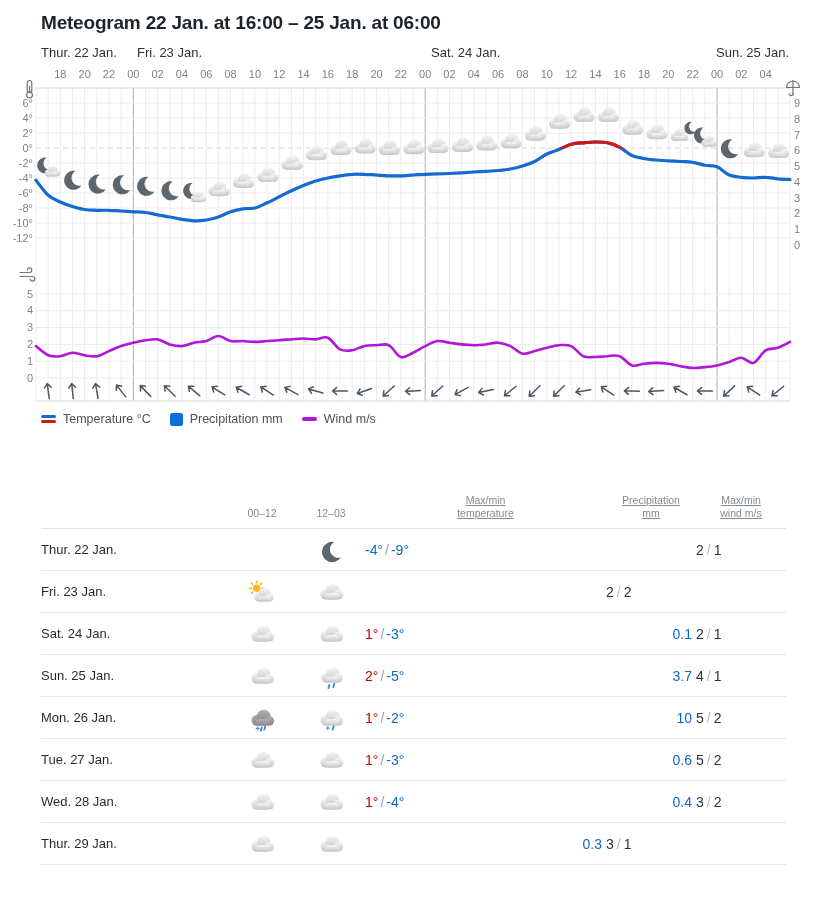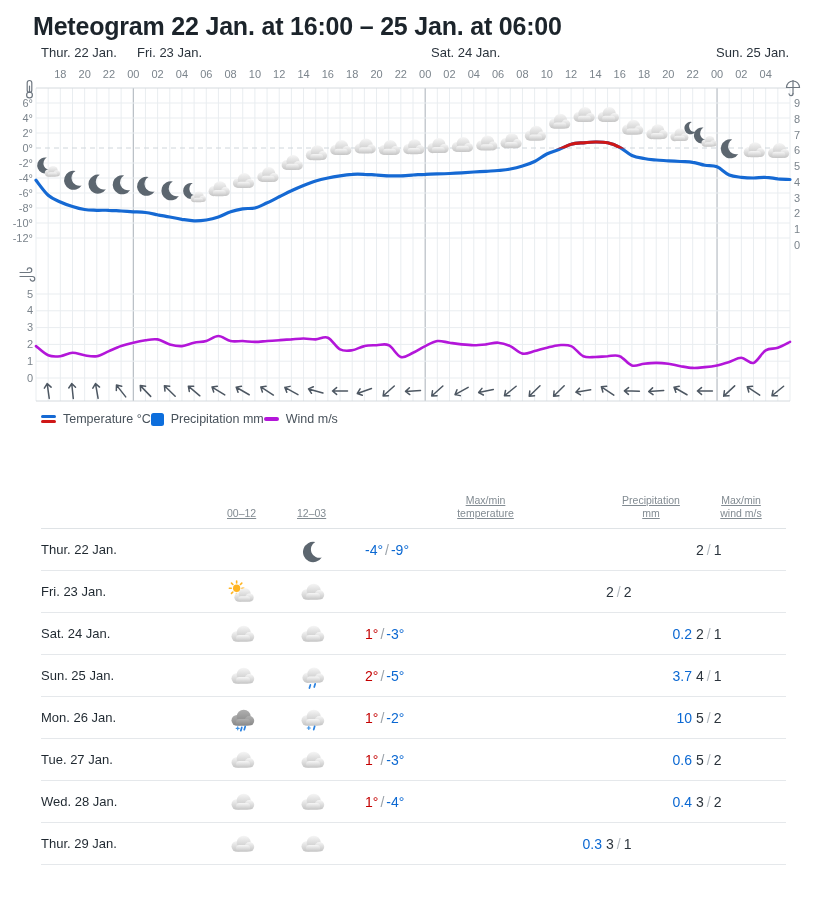--- a/index.html
+++ b/index.html
@@ -1,30 +1,30 @@
 <!DOCTYPE html>
 <html><head>
 <meta charset="utf-8">
 <style>
   html,body{margin:0;padding:0;background:#fff;}
   body{width:827px;height:900px;font-family:"Liberation Sans",sans-serif;}
   .page{position:relative;width:827px;height:900px;background:#fff;overflow:hidden;}
-  .title{position:absolute;left:33px;top:12px;margin:0;font-size:25px;font-weight:700;color:#1c242b;letter-spacing:-.2px;}
+  .title{position:absolute;left:41px;top:12px;margin:0;font-size:19px;font-weight:700;color:#1c242b;letter-spacing:-.2px;}
   #chart-svg{position:absolute;left:0;top:0;}
-  .legend{position:absolute;left:41px;top:412px;display:flex;align-items:center;}
+  .legend{position:absolute;left:41px;top:412px;display:flex;column-gap:19px;align-items:center;}
   .legend-item{display:flex;align-items:center;gap:7px;font-size:12.5px;color:#49535c;}
   .sw-temp{display:flex;flex-direction:column;gap:2px;width:15px;}
   .sw-temp i{display:block;height:3px;border-radius:1.5px;}
   .sw-precip{width:13px;height:13px;border-radius:2.5px;}
   .sw-wind{width:15px;height:3.5px;border-radius:2px;}
   .subtitle{position:absolute;left:41px;top:458px;margin:0;font-size:17.5px;font-weight:700;color:#1c242b;}
   #forecast-table{position:absolute;left:41px;top:487px;width:745px;color:#1f2830;}
   .trow{display:grid;grid-template-columns:186px 70px 68px 241px 90px 90px;align-items:center;border-bottom:1px solid #e5e8eb;min-height:41px;}
   .thead{min-height:34px;align-items:end;padding-bottom:7px;color:#828b92;font-size:10.5px;line-height:1.3;border-bottom:1px solid #dfe3e6;}
-  .c-center{text-decoration:underline;}
+  .c-center{text-align:center;}
   .c-right{text-align:center;white-space:pre-line;text-decoration:underline;}
   .c-center svg{vertical-align:middle;}
   .cell-day{font-size:13px;}
   .cell-temp{font-size:14px;padding-right:5px;}
   .cell-precip{text-align:right;font-size:14px;padding-right:4px;color:#0b68d2;}
   .cell-wind{font-size:14px;color:#2b343d;}
   .t-pos{color:#c40000;}.t-neg{color:#0b68d2;}
   .slash{color:#9aa2a9;padding:0 2px;}
   .wslash{color:#b3bac0;padding:0 3px;}
 </style>
@@ -636,21 +636,21 @@
             <g>
               <g>
                 <circle cx="7.3" cy="12.2" r="5.1" fill="url(#cg)"></circle>
                 <circle cx="13.6" cy="8.8" r="6.6" fill="url(#cg)"></circle>
                 <circle cx="18.9" cy="12.6" r="4.5" fill="url(#cg)"></circle>
                 <rect x="6.5" y="11" width="13" height="6.2" rx="3" fill="url(#cg)"></rect>
               </g>
             </g>
           </svg></div>
         <div class="cell-temp"><span class="t-pos">1°</span><span class="slash">/</span><span class="t-neg">-3°</span></div>
-        <div class="cell-precip">0.2</div>
+        <div class="cell-precip">0.1</div>
         <div class="cell-wind"><span>2</span><span class="wslash">/</span><span>1</span></div>
       </div>
       <div class="trow">
         <div class="cell-day">Sun. 25 Jan.</div>
         <div class="c-center"><svg width="30" height="28" viewBox="-2 -3 28 26">
             <g>
               <g>
                 <circle cx="7.3" cy="12.2" r="5.1" fill="url(#cg)"></circle>
                 <circle cx="13.6" cy="8.8" r="6.6" fill="url(#cg)"></circle>
                 <circle cx="18.9" cy="12.6" r="4.5" fill="url(#cg)"></circle>

